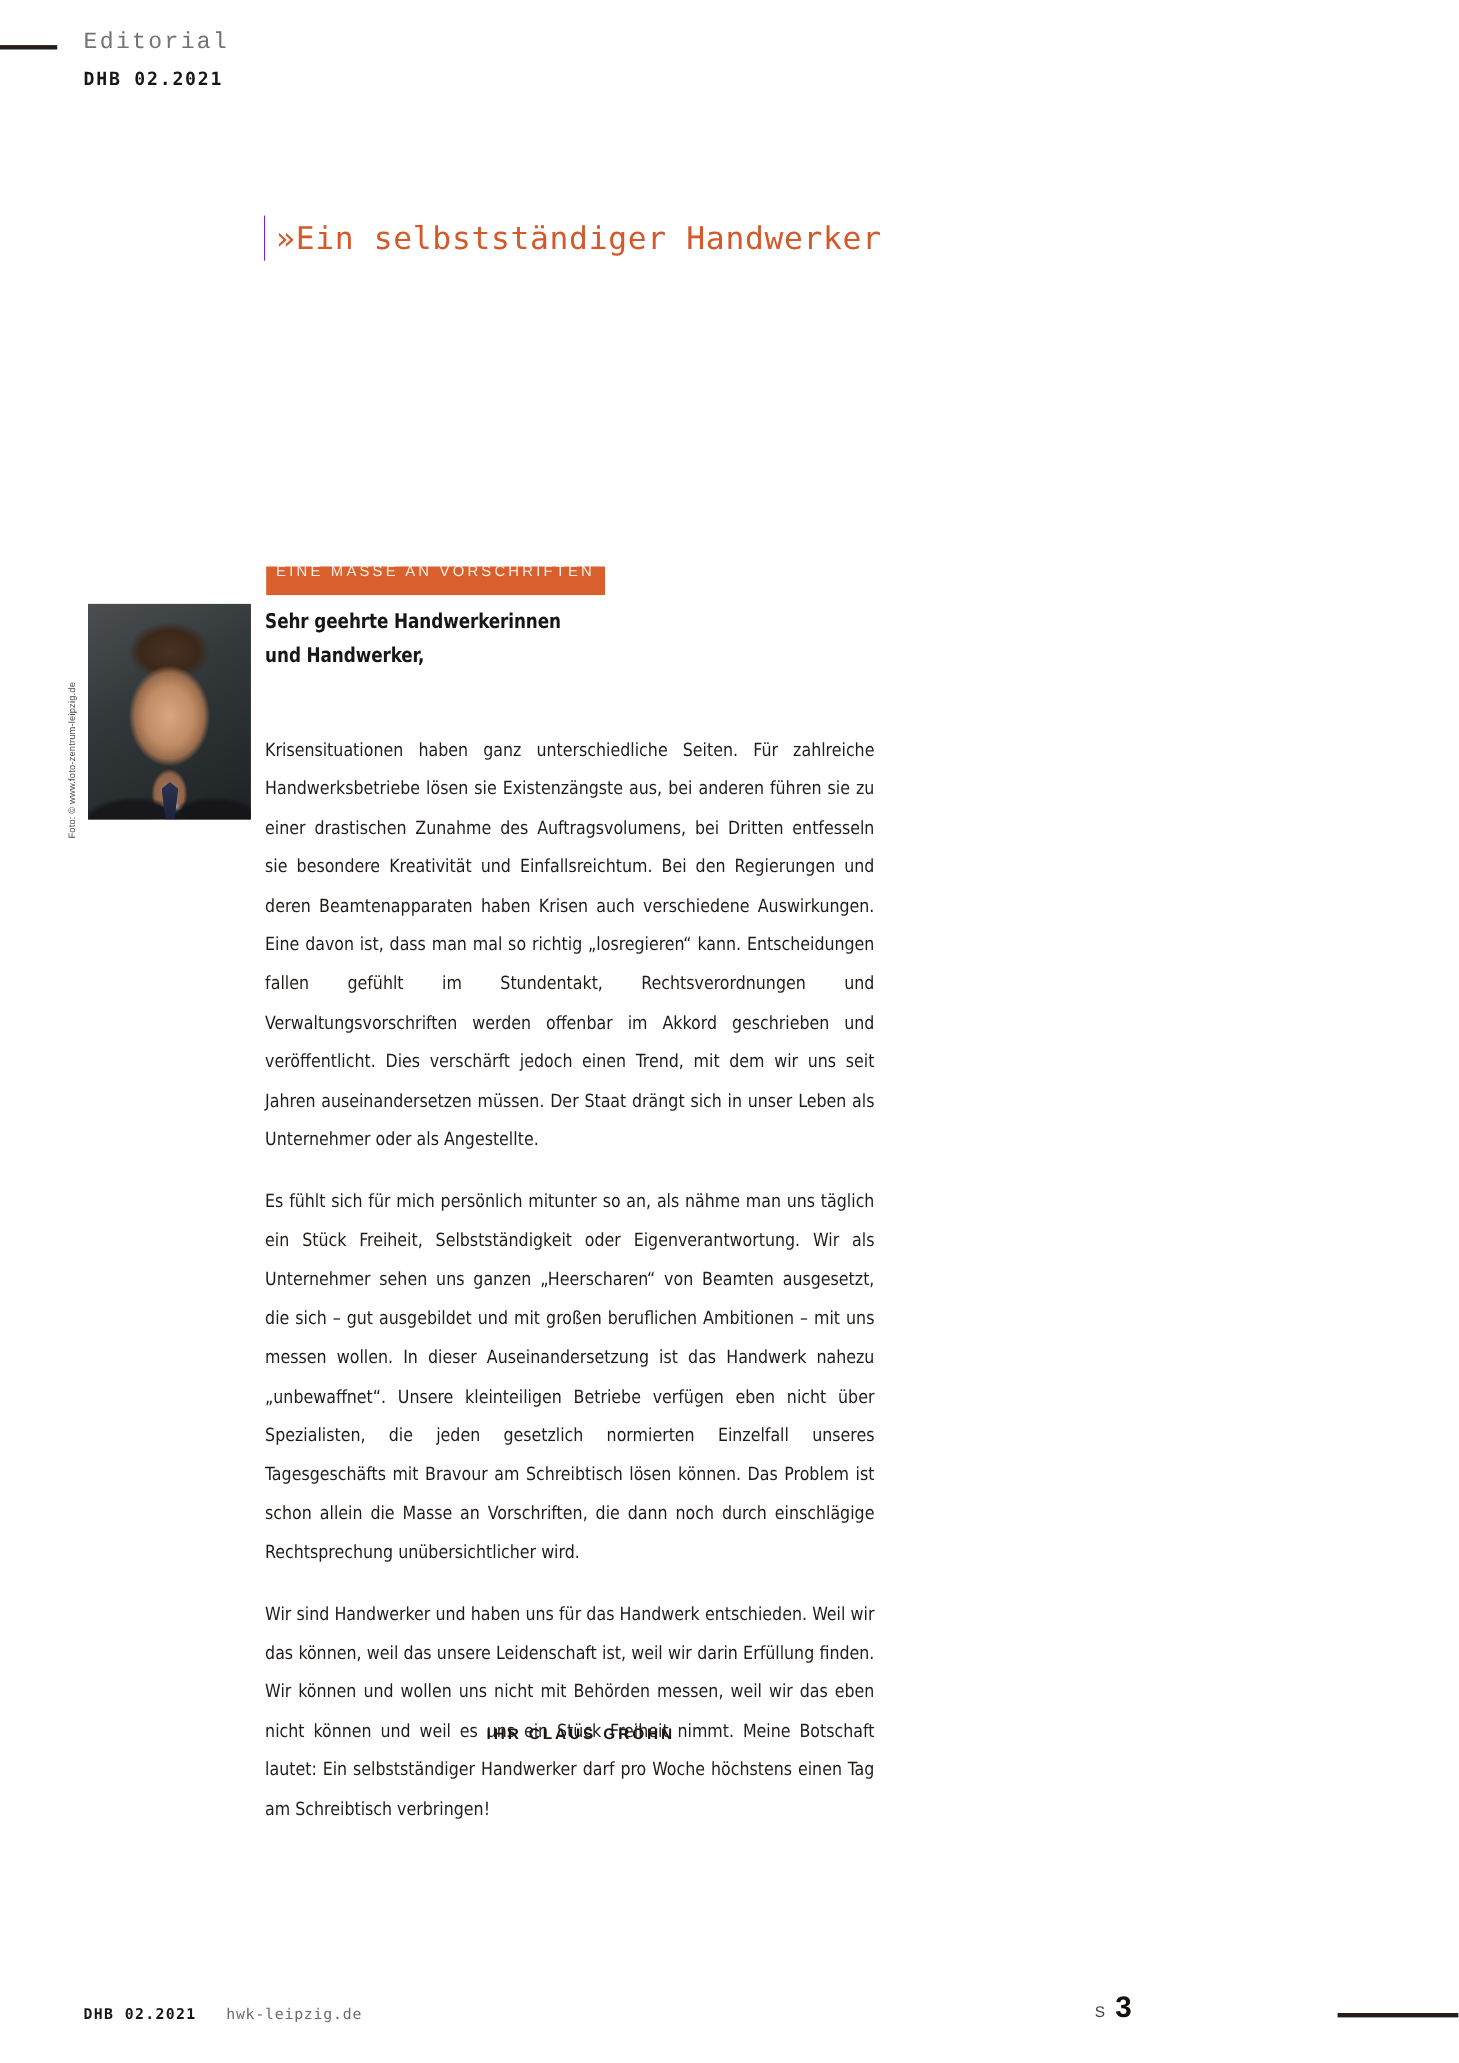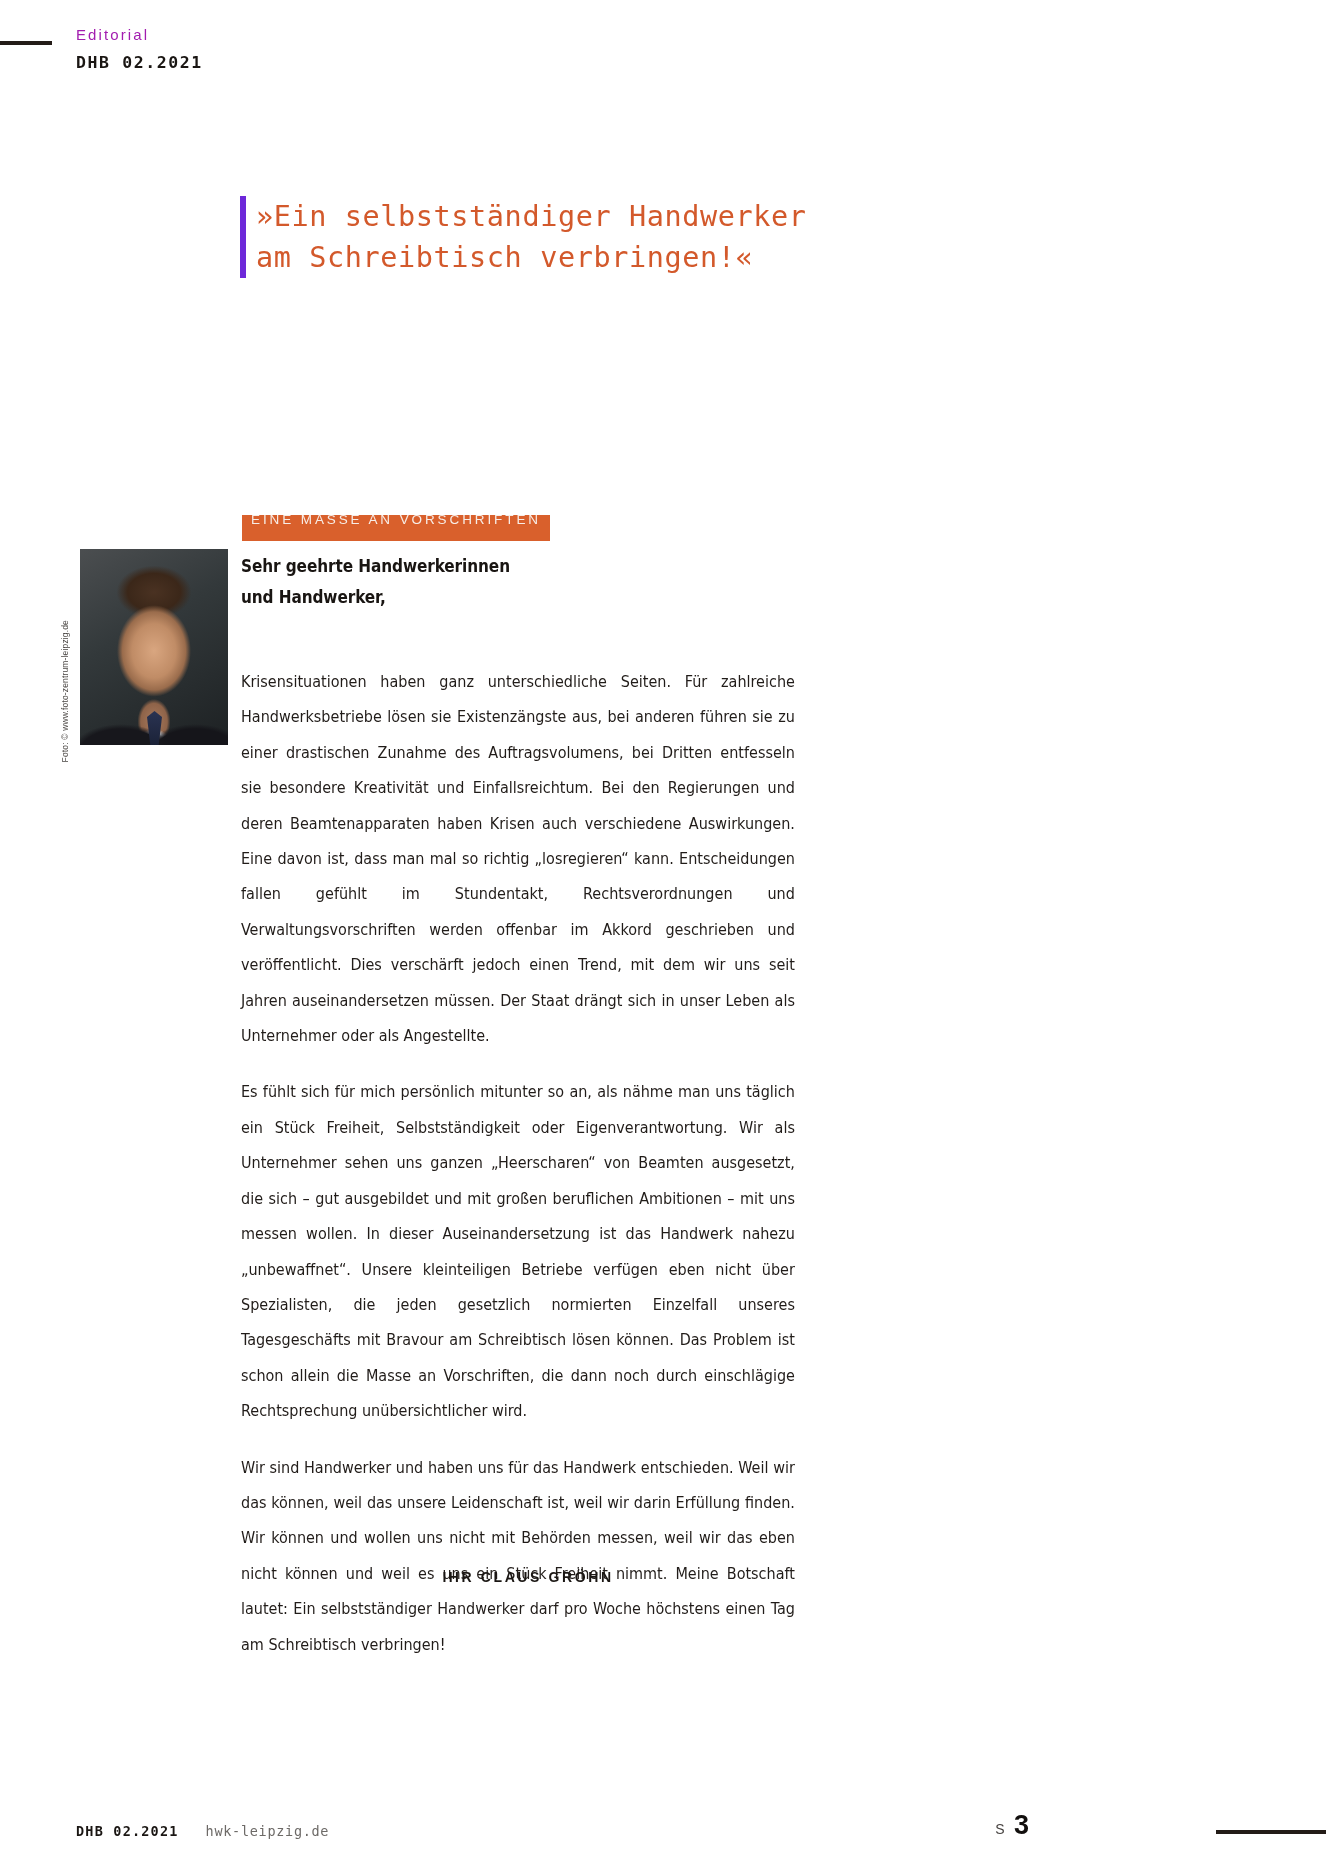--- a/index.html
+++ b/index.html
@@ -25,45 +25,45 @@
     height: 4px;
     background: #231c17;
   }
   #header-block {
     position: absolute;
     left: 76px;
     top: 24px;
     width: 400px;
   }
   #header-kicker {
-    font-family: Liberation Sans, sans-serif;
-    font-size: 15px;
+    font-family: Liberation Mono, monospace;
+    font-size: 21px;
     letter-spacing: 2.1px;
-    color: #a21caf;
+    color: #737373;
     line-height: 1.5;
     white-space: pre;
   }
   #header-issue {
     font-family: "DejaVu Sans Mono", monospace;
     font-size: 16.5px;
     font-weight: bold;
     letter-spacing: 1.6px;
     color: #1a1613;
     line-height: 1.45;
     margin-top: 4px;
     white-space: pre;
   }
 
   
   #pullquote {
     position: absolute;
     left: 240px;
     top: 196px;
     width: 720px;
-    border-left: 6px solid #6d28d9;
+    border-left: 1px solid #6d28d9;
     padding-left: 10px;
     box-sizing: border-box;
   }
   .pq-line {
     font-family: "DejaVu Sans Mono", monospace;
     font-size: 28.5px;
     letter-spacing: 0.6px;
     color: #d3592b;
     line-height: 41px;
     white-space: pre;
@@ -268,21 +268,20 @@
 
 <div id="top-rule"></div>
 
 <div id="header-block">
   <div id="header-kicker">Editorial</div>
   <div id="header-issue">DHB 02.2021</div>
 </div>
 
 <div id="pullquote">
   <div class="pq-line">»Ein selbstständiger Handwerker</div>
-  <div class="pq-line">am Schreibtisch verbringen!«</div>
 </div>
 
 <div id="section-banner">
   <span id="section-banner-label">EINE MASSE AN VORSCHRIFTEN</span>
 </div>
 
 <div id="salutation">
   <div class="salutation-line">Sehr geehrte Handwerkerinnen</div>
   <div class="salutation-line">und Handwerker,</div>
 </div>

